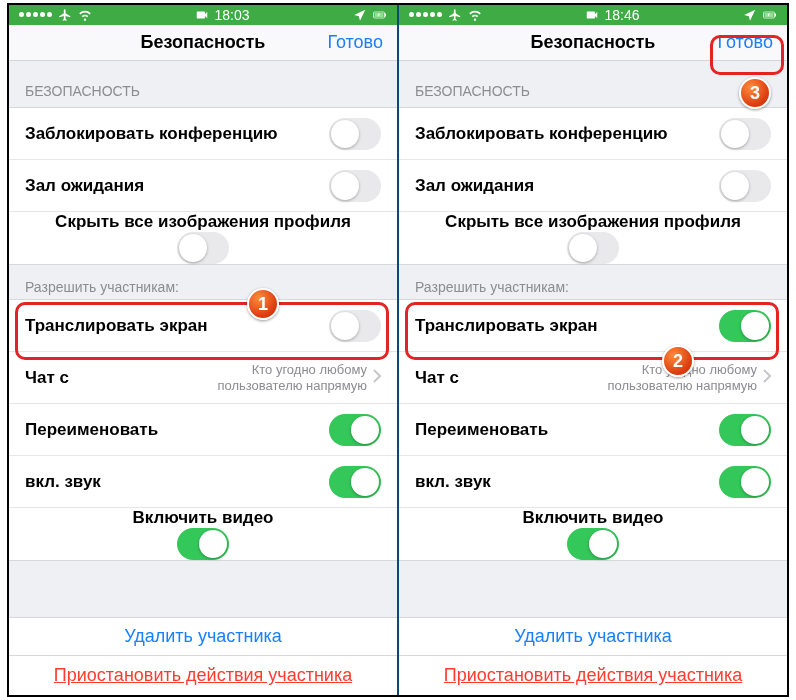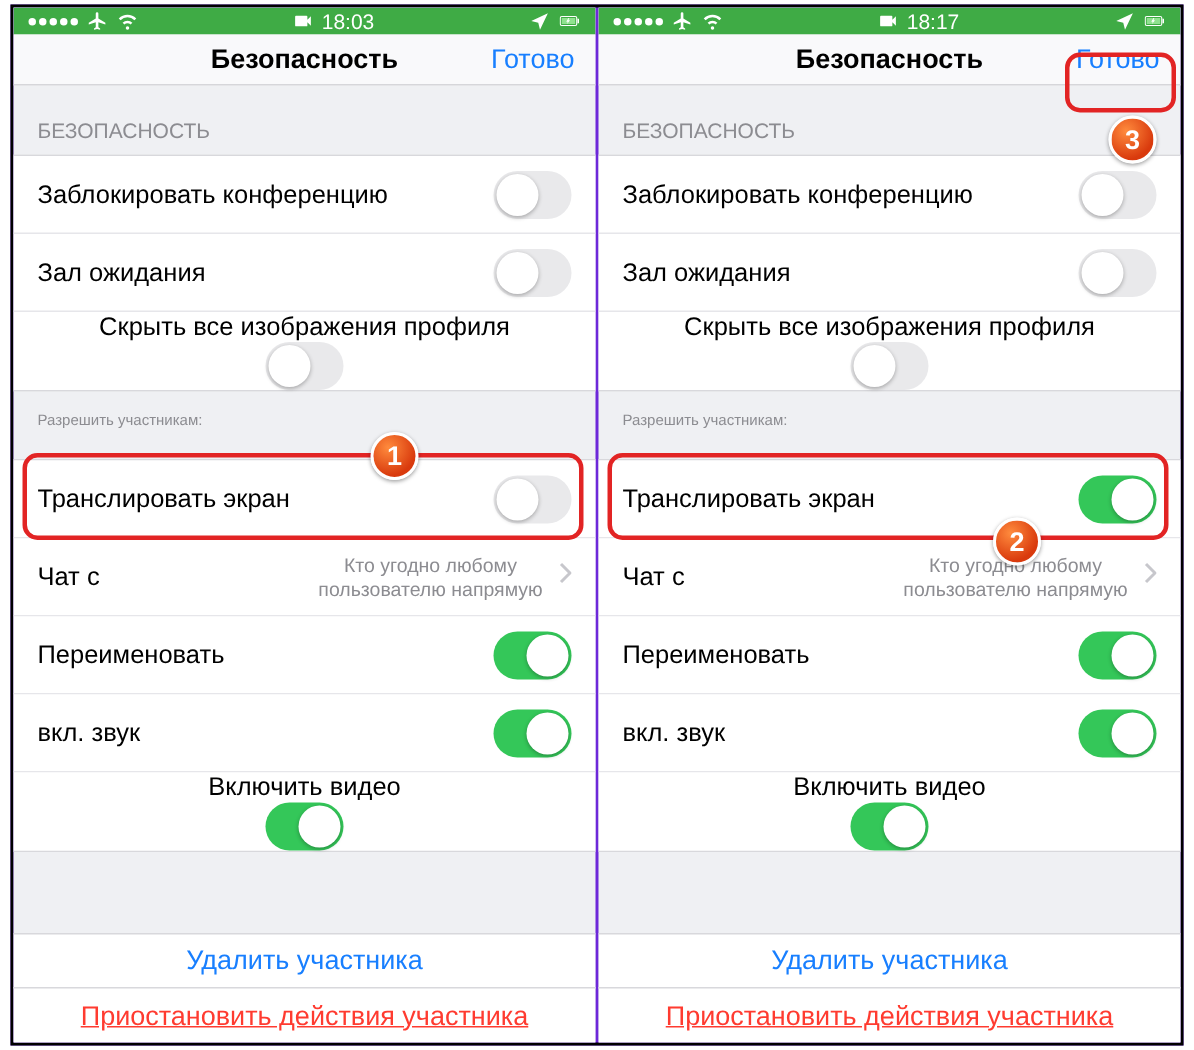--- a/index.html
+++ b/index.html
@@ -6,21 +6,21 @@
   body {
     background: #fff;
     font-family: -apple-system, "Helvetica Neue", Arial, sans-serif;
     width: 796px; height: 700px;
     display: flex; align-items: center; justify-content: center;
   }
   .outer {
     border: 2px solid #000;
     display: flex;
     gap: 2px;
-    background: #6d28d9;
+    background: #0c4a6e;
     padding: 0;
   }
   .phone {
     width: 388px; height: 690px;
     background: #eff0f3;
     display: flex; flex-direction: column;
     position: relative;
     overflow: hidden;
   }
   
@@ -55,38 +55,38 @@
     position: absolute; right: 14px;
     color: #187fff; font-size: 18px; margin-left: 15px;
   }
   
   .sec-label {
     font-size: 14px; color: #8c8c91;
     padding: 22px 16px 8px;
     text-transform: none;
   }
   .sec-sub {
-    font-size: 10px; color: #8c8c91;
-    padding: 14px 16px 20px;
+    font-size: 14px; color: #8c8c91;
+    padding: 14px 16px 4px;
   }
   
   .group { background: #fff; border-top: 1px solid #d8d8dc; border-bottom: 1px solid #d8d8dc; }
   .row {
     min-height: 52px;
     display: flex;
     align-items: center;
     padding: 0 16px;
     border-bottom: 1px solid #e6e6ea;
     background: #fff;
     position: relative;
   }
   .row:last-child { border-bottom: none; flex-direction: column; }
-  .row .label { flex: 1; font-size: 17px; color: #000; }
+  .row .label { flex: 1; font-size: 17px; color: #000; font-weight: bold; }
   .row .detail {
-    font-size: 13px; color: #8c8c91; text-align: center;
+    font-size: 13px; color: #8c8c91; text-align: right;
     line-height: 1.2; max-width: 160px;
   }
   .chev { margin-left: 6px; }
   .chev svg { width: 8px; height: 14px; fill: none; stroke: #c7c7cc; stroke-width: 2; }
   
   .toggle {
     width: 52px; height: 32px; border-radius: 16px;
     position: relative; flex-shrink: 0;
   }
   .toggle.off { background: #e9e9eb; }
@@ -257,21 +257,21 @@
             <path d="M21 16v-2l-8-5V3.5a1.5 1.5 0 0 0-3 0V9l-8 5v2l8-2.5V19l-2 1.5V22l3.5-1 3.5 1v-1.5L13 19v-5.5l8 2.5z"></path>
           </svg>
         <svg viewBox="0 0 24 24">
             <path d="M12 18a2 2 0 1 0 0 4 2 2 0 0 0 0-4zm-5.6-4.1 2.1 2.1a5 5 0 0 1 7 0l2.1-2.1a8 8 0 0 0-11.2 0zM2 9.1l2.1 2.1a11 11 0 0 1 15.8 0L22 9.1a14 14 0 0 0-20 0z"></path>
           </svg>
       </div>
       <div class="center">
         <svg viewBox="0 0 24 24">
             <path d="M17 10.5V7a1 1 0 0 0-1-1H4a1 1 0 0 0-1 1v10a1 1 0 0 0 1 1h12a1 1 0 0 0 1-1v-3.5l4 4v-11l-4 4z"></path>
           </svg>
-        <span>18:17</span>
+        <span>18:46</span>
       </div>
       <div class="right">
         <svg viewBox="0 0 24 24">
             <path d="M2 12l19-9-9 19-2-8-8-2z"></path>
           </svg>
         <svg viewBox="0 0 28 14">
             <rect x="1" y="1" width="22" height="12" rx="2" fill="none" stroke="#fff" stroke-width="1.5"></rect>
             <rect x="3" y="3" width="18" height="8" fill="#8fe28f"></rect>
             <rect x="24" y="4" width="2" height="6" fill="#fff"></rect>
             <path d="M12 3l-3 5h2l-1 3 4-5h-2l1-3z" fill="#fff"></path>

